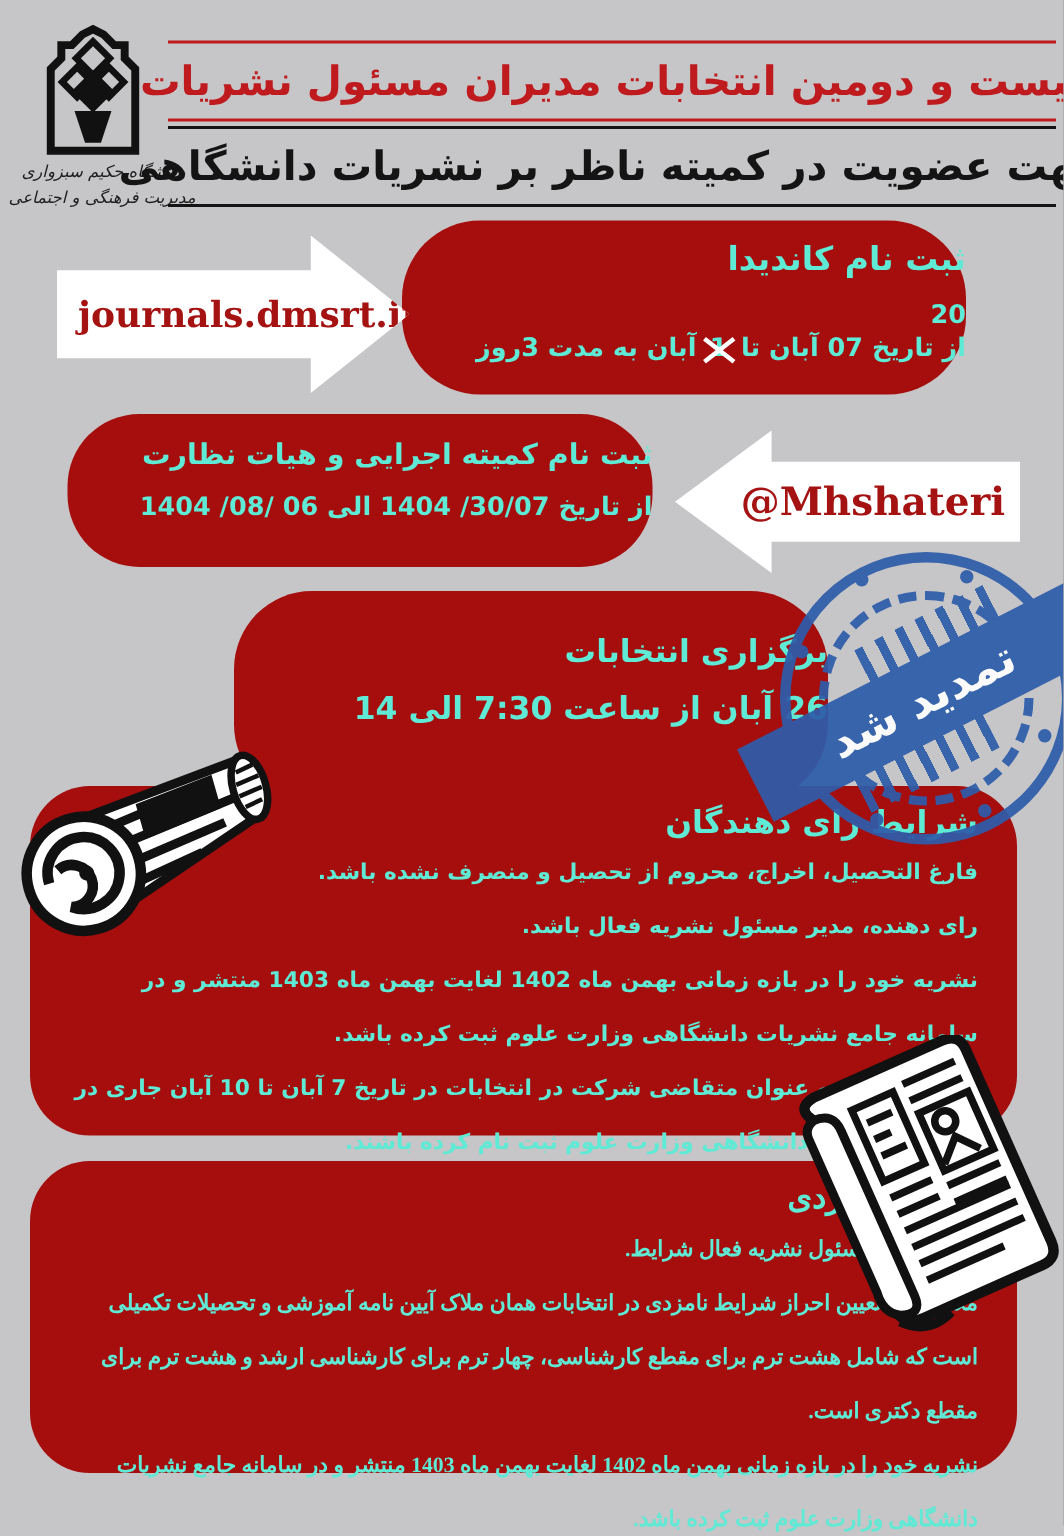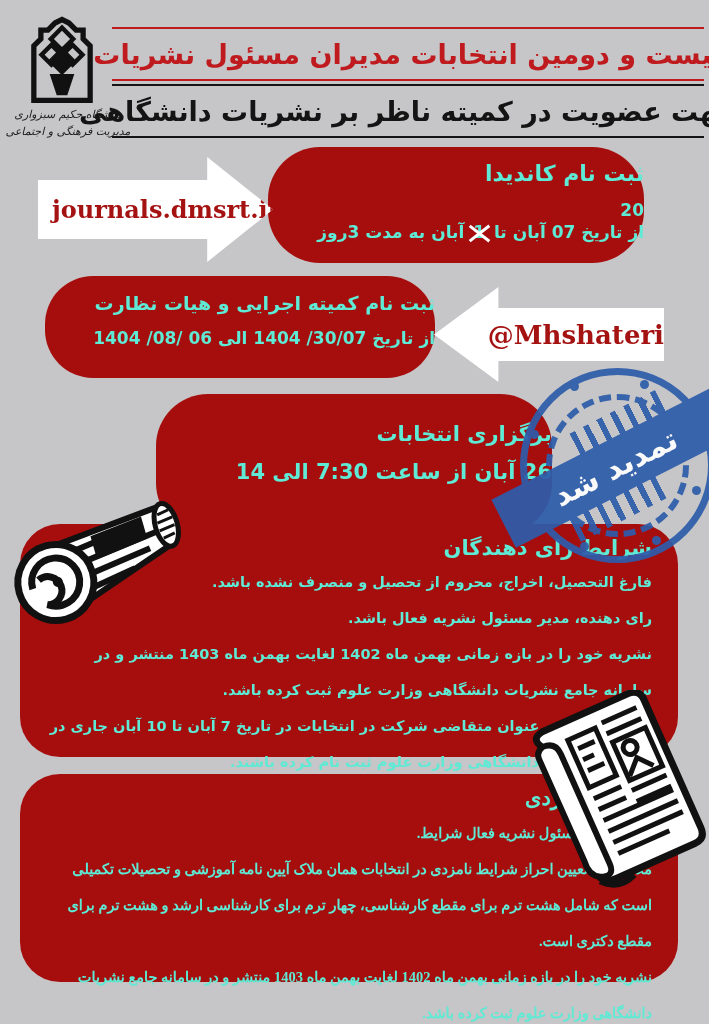--- a/index.html
+++ b/index.html
@@ -49,23 +49,23 @@
   .cond-title{font-size:21px;font-weight:bold;margin:2px 0 4px;}
   .cond-line{font-size:14.5px;font-weight:bold;line-height:36px;margin:0;}
   
   .arrow{position:absolute;background:#fff;z-index:2;display:flex;align-items:center;}
   .arrow-right{
     left:38px;top:157px;width:235px;height:105px;
     clip-path:polygon(0 22%,72% 22%,72% 0,100% 50%,72% 100%,72% 78%,0 78%);
     justify-content:flex-start;padding-left:14px;box-sizing:border-box;
   }
   .arrow-left{
-    left:434px;top:287px;width:230px;height:95px;
+    left:450px;top:287px;width:230px;height:95px;
     clip-path:polygon(100% 22%,28% 22%,28% 0,0 50%,28% 100%,28% 78%,100% 78%);
-    justify-content:flex-end;box-sizing:border-box;
+    justify-content:flex-end;padding-right:10px;box-sizing:border-box;
   }
   .arrow-label{font-family:"DejaVu Serif",serif;font-weight:bold;color:#a51212;}
   .arrow-right .arrow-label{font-size:24px;}
   .arrow-left .arrow-label{font-size:26px;}
   
   .stamp{position:absolute;left:520px;top:368px;width:195px;height:195px;z-index:3;opacity:.93;}
   .stamp .ring-outer{
     position:absolute;inset:0;border:7px solid #2e5dab;border-radius:50%;
   }
   .stamp .ring-inner{

